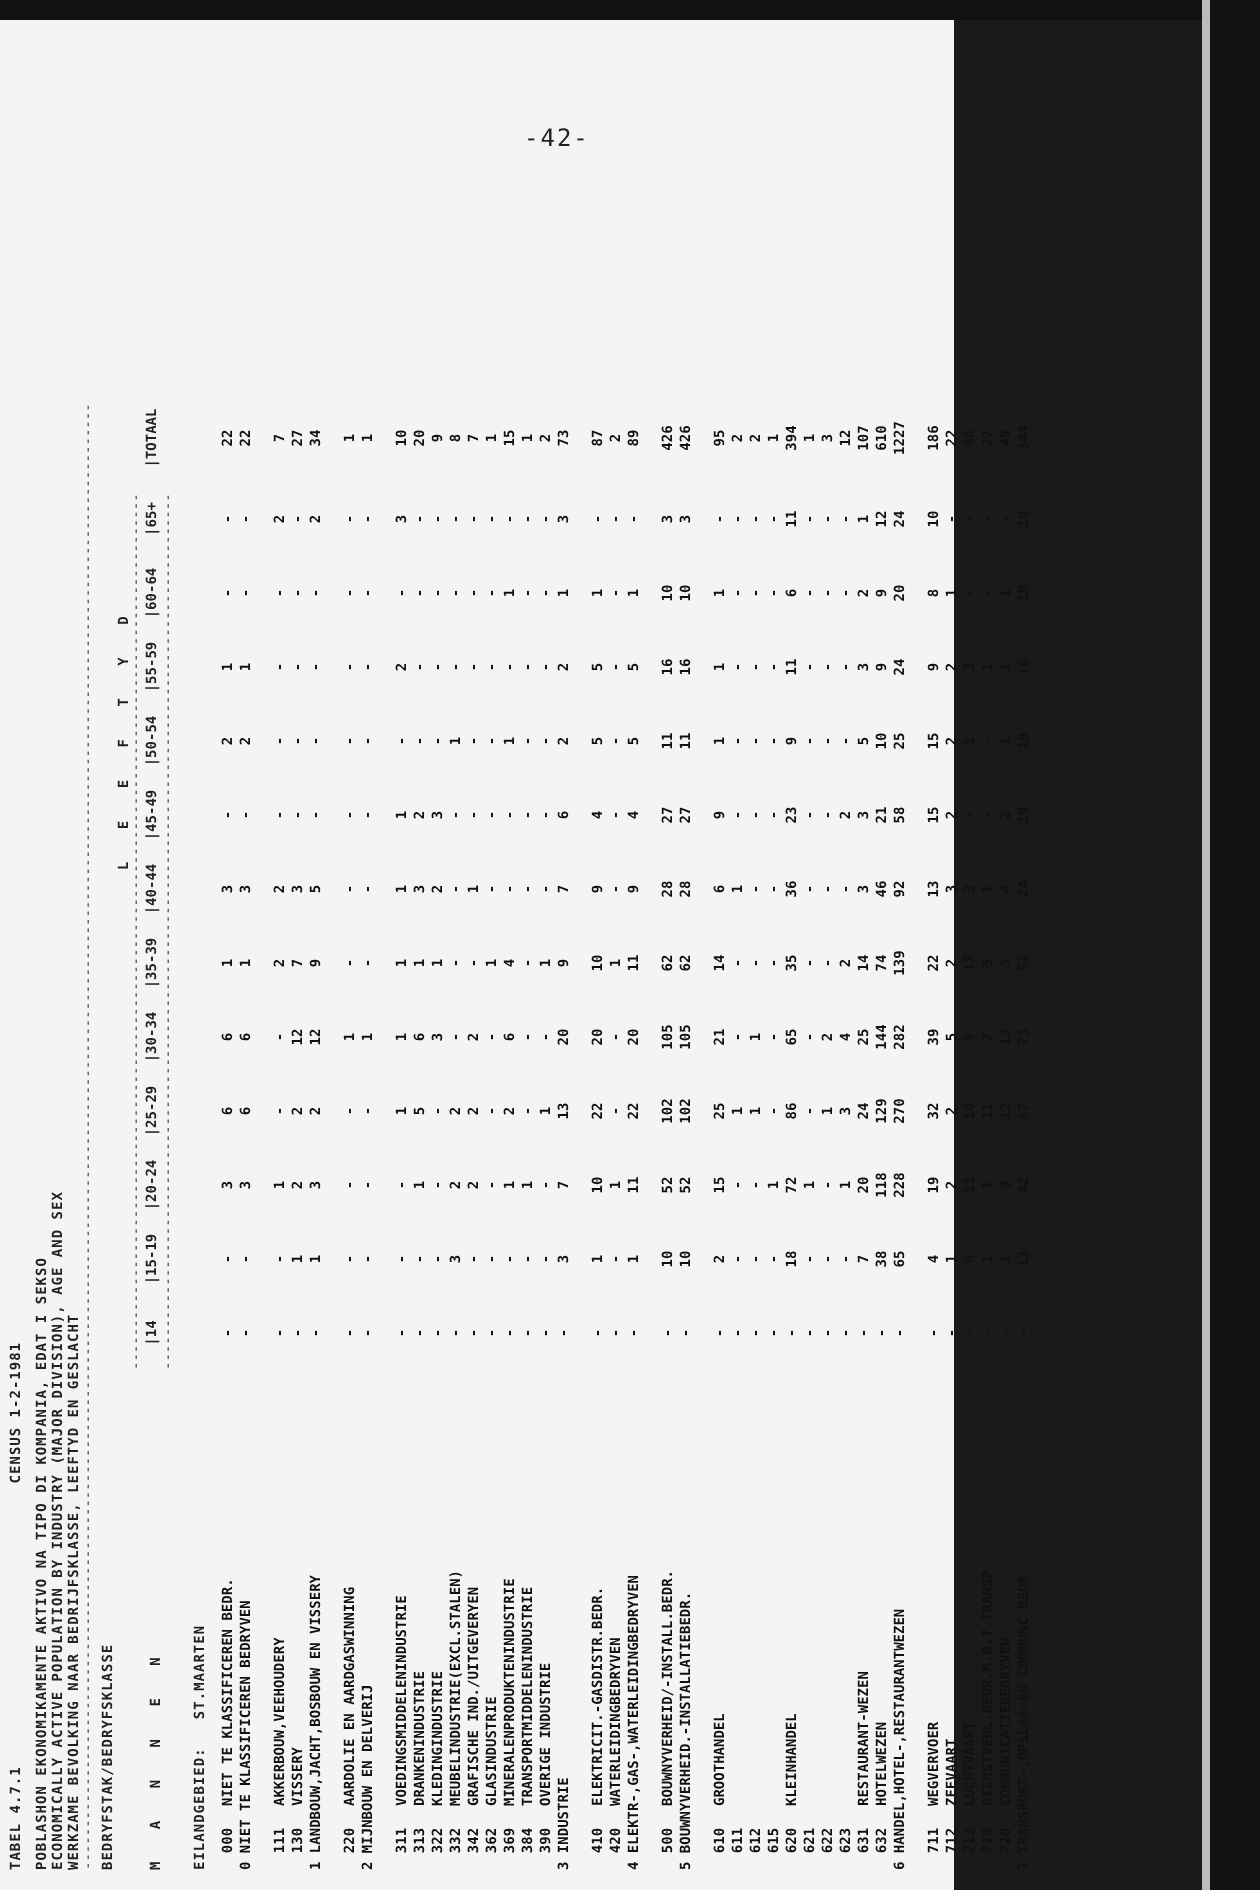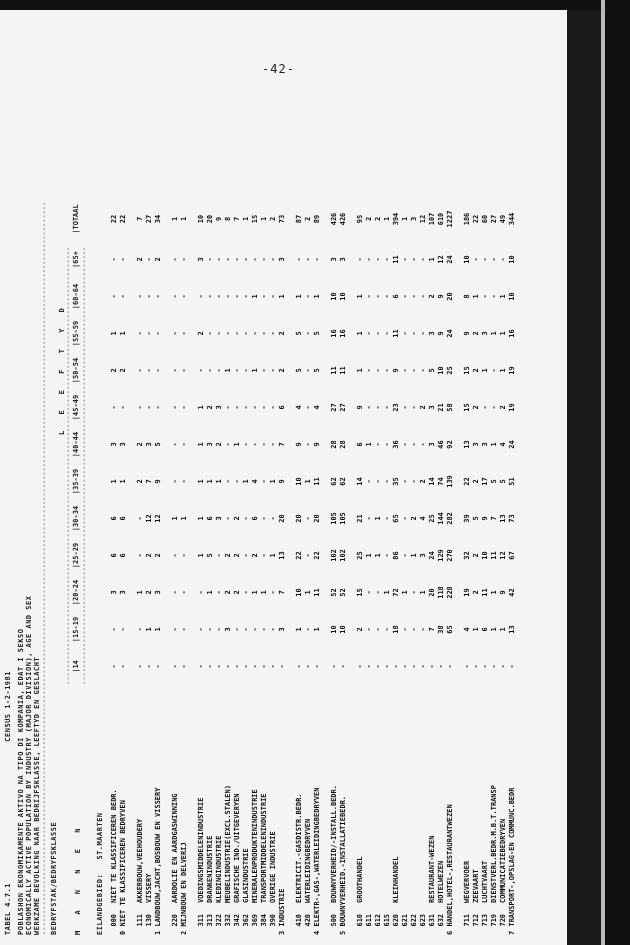--- a/index.html
+++ b/index.html
@@ -1,20 +1,20 @@
 <!DOCTYPE html>
 <html><head>
 <meta charset="utf-8">
 <style>
   html, body { margin: 0; padding: 0; }
   body { width: 630px; height: 945px; background: #1a1a1a; position: relative; overflow: hidden; font-family: "DejaVu Sans Mono", monospace; }
   .topbar { position: absolute; left: 0; top: 0; width: 630px; height: 10px; background: #111; }
   .rightbar { position: absolute; left: 605px; top: 0; width: 25px; height: 945px; background: #111; }
   .rightedge { position: absolute; left: 601px; top: 0; width: 4px; height: 945px; background: #bbb; }
-  .page { position: absolute; left: 0; top: 10px; width: 567px; height: 935px; background: #f4f4f2; }
+  .page { position: absolute; left: 0; top: 10px; width: 477px; height: 935px; background: #f4f4f2; }
   .pagenum { position: absolute; left: 262px; top: 52px; font-size: 12px; color: #222; letter-spacing: 1px; font-family: "DejaVu Sans Mono", monospace; }
   
   .rot { position: absolute; left: 0; top: 945px; width: 840px; height: 560px; transform-origin: 0 0; transform: rotate(-90deg); }
   .rot-inner { position: absolute; left: 10px; top: 0; width: 830px; height: 560px; }
   .hdr { position: absolute; left: 0; font-size: 7px; color: #222; font-weight: bold; white-space: pre; letter-spacing: 0.5px; }
   .dash { position: absolute; left: 0; font-size: 7px; color: #333; white-space: pre; overflow: hidden; width: 830px; }
   table.t { position: absolute; left: 0; top: 110px; border-collapse: collapse; font-size: 7px; font-weight: bold; color: #111; }
   table.t td { padding: 0; height: 9px; line-height: 9px; white-space: pre; }
   td.code { width: 32px; text-align: left; }
   td.lbl { width: 218px; text-align: left; }

